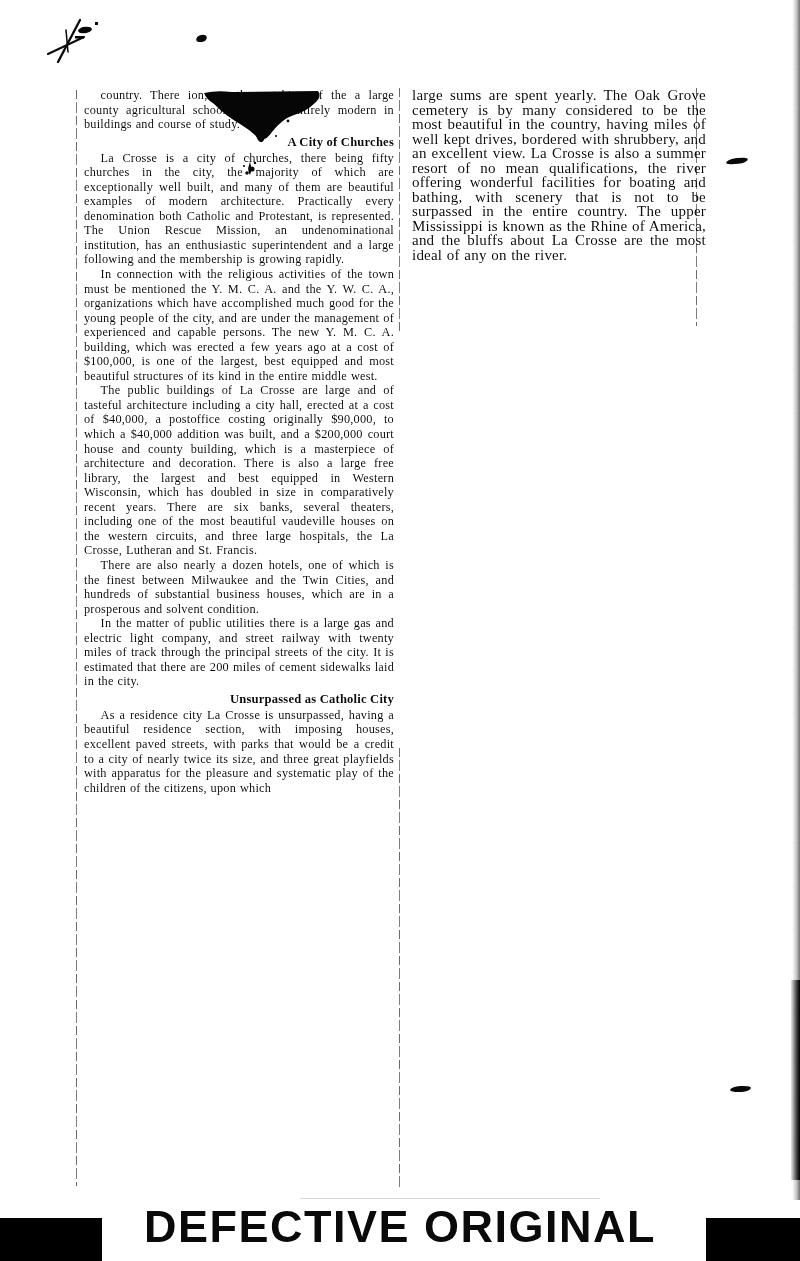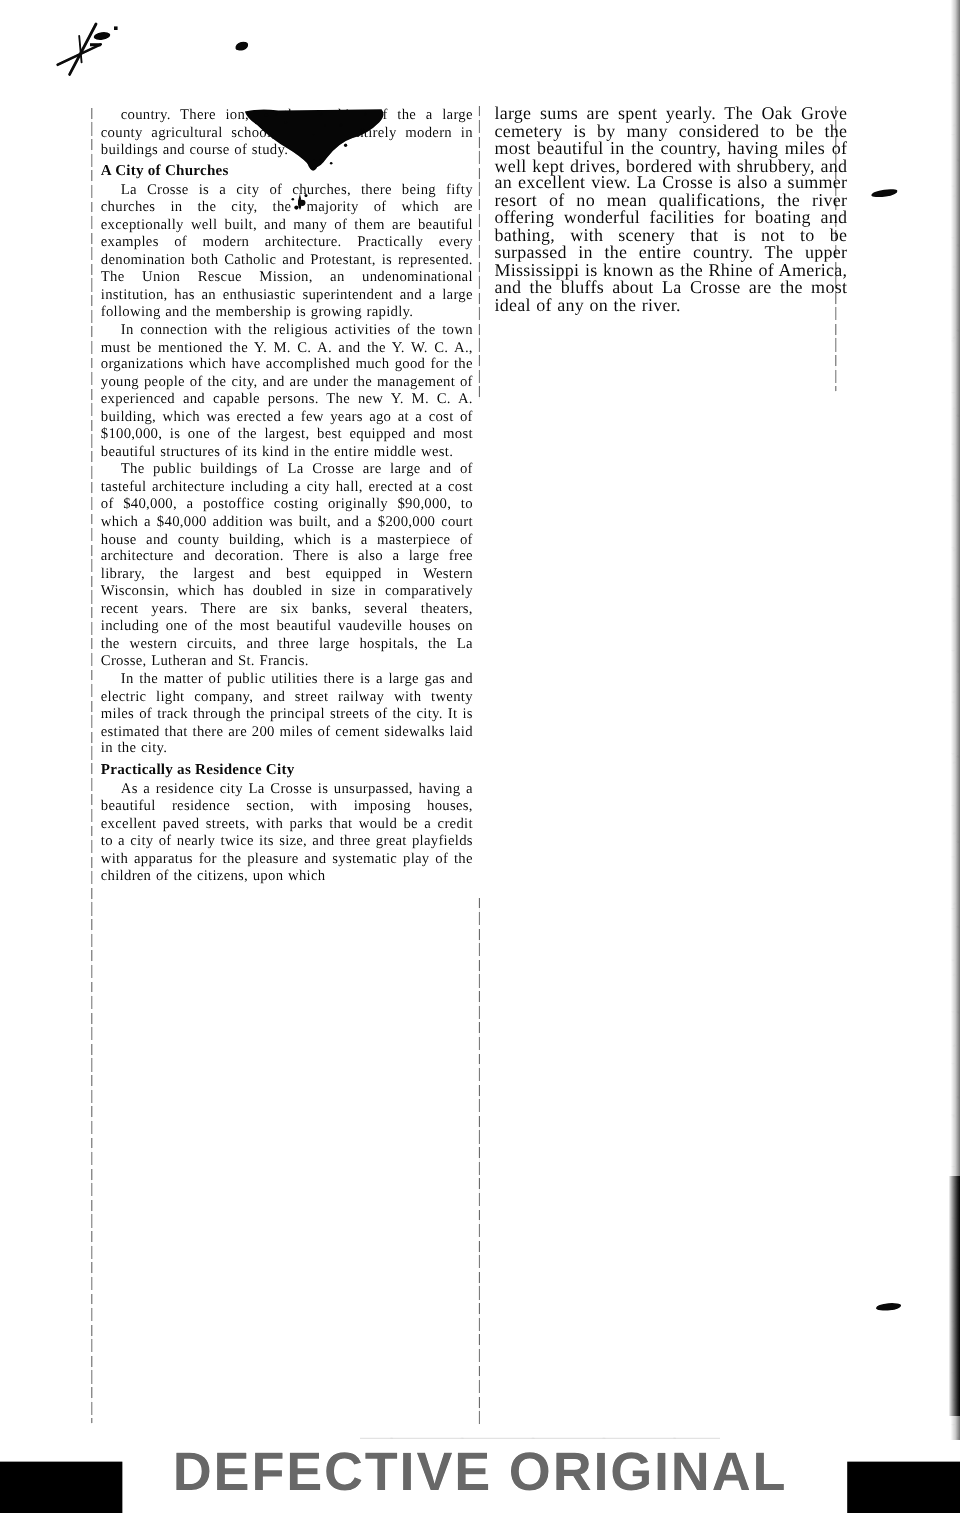--- a/index.html
+++ b/index.html
@@ -114,21 +114,21 @@
     font-size: 15px;
     line-height: 14.5px;
   }
   p.noindent { text-indent: 0; }
 
   h2.sub {
     margin: 3px 0 1px 0;
     font-size: 12.6px;
     line-height: 15px;
     font-weight: bold;
-    text-align: left;
+    text-align: right;
     letter-spacing: .2px;
   }
 
   
   .ink-blot {
     position: absolute;
     left: 118px;
     top: 2px;
     width: 122px;
     height: 58px;
@@ -175,21 +175,21 @@
   .banner-text {
     position: absolute;
     left: 0; right: 0;
     top: 4px;
     text-align: center;
     font-family: "Liberation Sans", sans-serif;
     font-weight: bold;
     font-size: 45px;
     line-height: 54px;
     letter-spacing: 1.5px;
-    color: #4d7c0f;
+    color: #0f172a;
   }
 
   .banner-hairline {
     position: absolute;
     left: 300px; top: 2px;
     width: 300px; height: 1px;
     background: rgba(0,0,0,.18);
   }
 </style>
 </head>
@@ -214,22 +214,23 @@
     <div class="rule rule-mid"></div>
     <div class="rule rule-mid2"></div>
     <div class="rule rule-right"></div>
 
     <div class="col col-left">
       <p>country.  There        ion, on the outskirts of the        a large county agricultural school, which is entirely modern in buildings and course of study.</p>
       <h2 class="sub">A City of Churches</h2>
       <p>La Crosse is a  city of churches, there being fifty churches in the city, the majority of which are exceptionally well built, and  many of them are beautiful examples of modern architecture.  Practically every denomination both Catholic and Protestant, is represented.  The Union Rescue Mission, an undenominational institution, has an enthusiastic superintendent and a large following and the membership is growing rapidly.</p>
       <p>In connection with the religious activities of the town must be mentioned the Y. M. C. A. and the Y. W. C. A., organizations which have accomplished much good for the young people of the city, and are under the management of experienced and capable persons. The new Y. M. C. A. building, which was  erected a few years ago at a cost of $100,000, is one of the largest, best equipped and most beautiful structures of its kind in the entire middle west.</p>
       <p>The public buildings of La Crosse are large and of tasteful architecture including a city hall, erected at a cost of $40,000, a postoffice costing originally $90,000, to which a $40,000 addition was built, and a $200,000 court house and county building, which is a masterpiece of architecture and decoration.  There is also a large free library, the largest and best equipped in Western Wisconsin, which has doubled in size in comparatively recent years.  There are six banks, several theaters, including one of the most beautiful vaudeville houses on the western circuits, and three large hospitals, the La Crosse, Lutheran and St. Francis.</p>
+      <p>There are also nearly a dozen hotels, one of which is the finest between Milwaukee and the Twin Cities, and hundreds of substantial business houses, which are in a prosperous and solvent condition.</p>
       <p>In the matter of public utilities there is a large gas and  electric light company, and street  railway with twenty miles of track  through the principal streets of the city.  It is estimated that there are 200 miles of cement sidewalks laid in the city.</p>
-      <h2 class="sub">Practically as Residence City</h2>
+      <h2 class="sub">Unsurpassed as Catholic City</h2>
       <p>As a residence city La Crosse  is unsurpassed, having a beautiful residence section, with imposing houses, excellent paved  streets, with parks that would be a credit to a city of nearly twice its size, and three great playfields with apparatus  for  the pleasure and systematic play of the children of the citizens, upon which</p>
     </div>
 
     <div class="col col-right">
       <p class="noindent">large sums are spent yearly.  The Oak Grove cemetery is by many considered to be the most beautiful in the country, having miles of  well kept drives, bordered with shrubbery, and an excellent view.  La Crosse is also a summer  resort of no mean qualifications, the river offering wonderful facilities for  boating  and bathing, with scenery that is not to be surpassed in the entire country. The upper Mississippi is known as the Rhine of America, and the bluffs about La Crosse are the most ideal of any on the river.</p>
     </div>
 
     <div class="ink-blot">
       <svg width="122" height="58" viewBox="0 0 122 58">
         <path d="M2 3 Q14 0 30 2 L116 1 Q120 6 114 12

